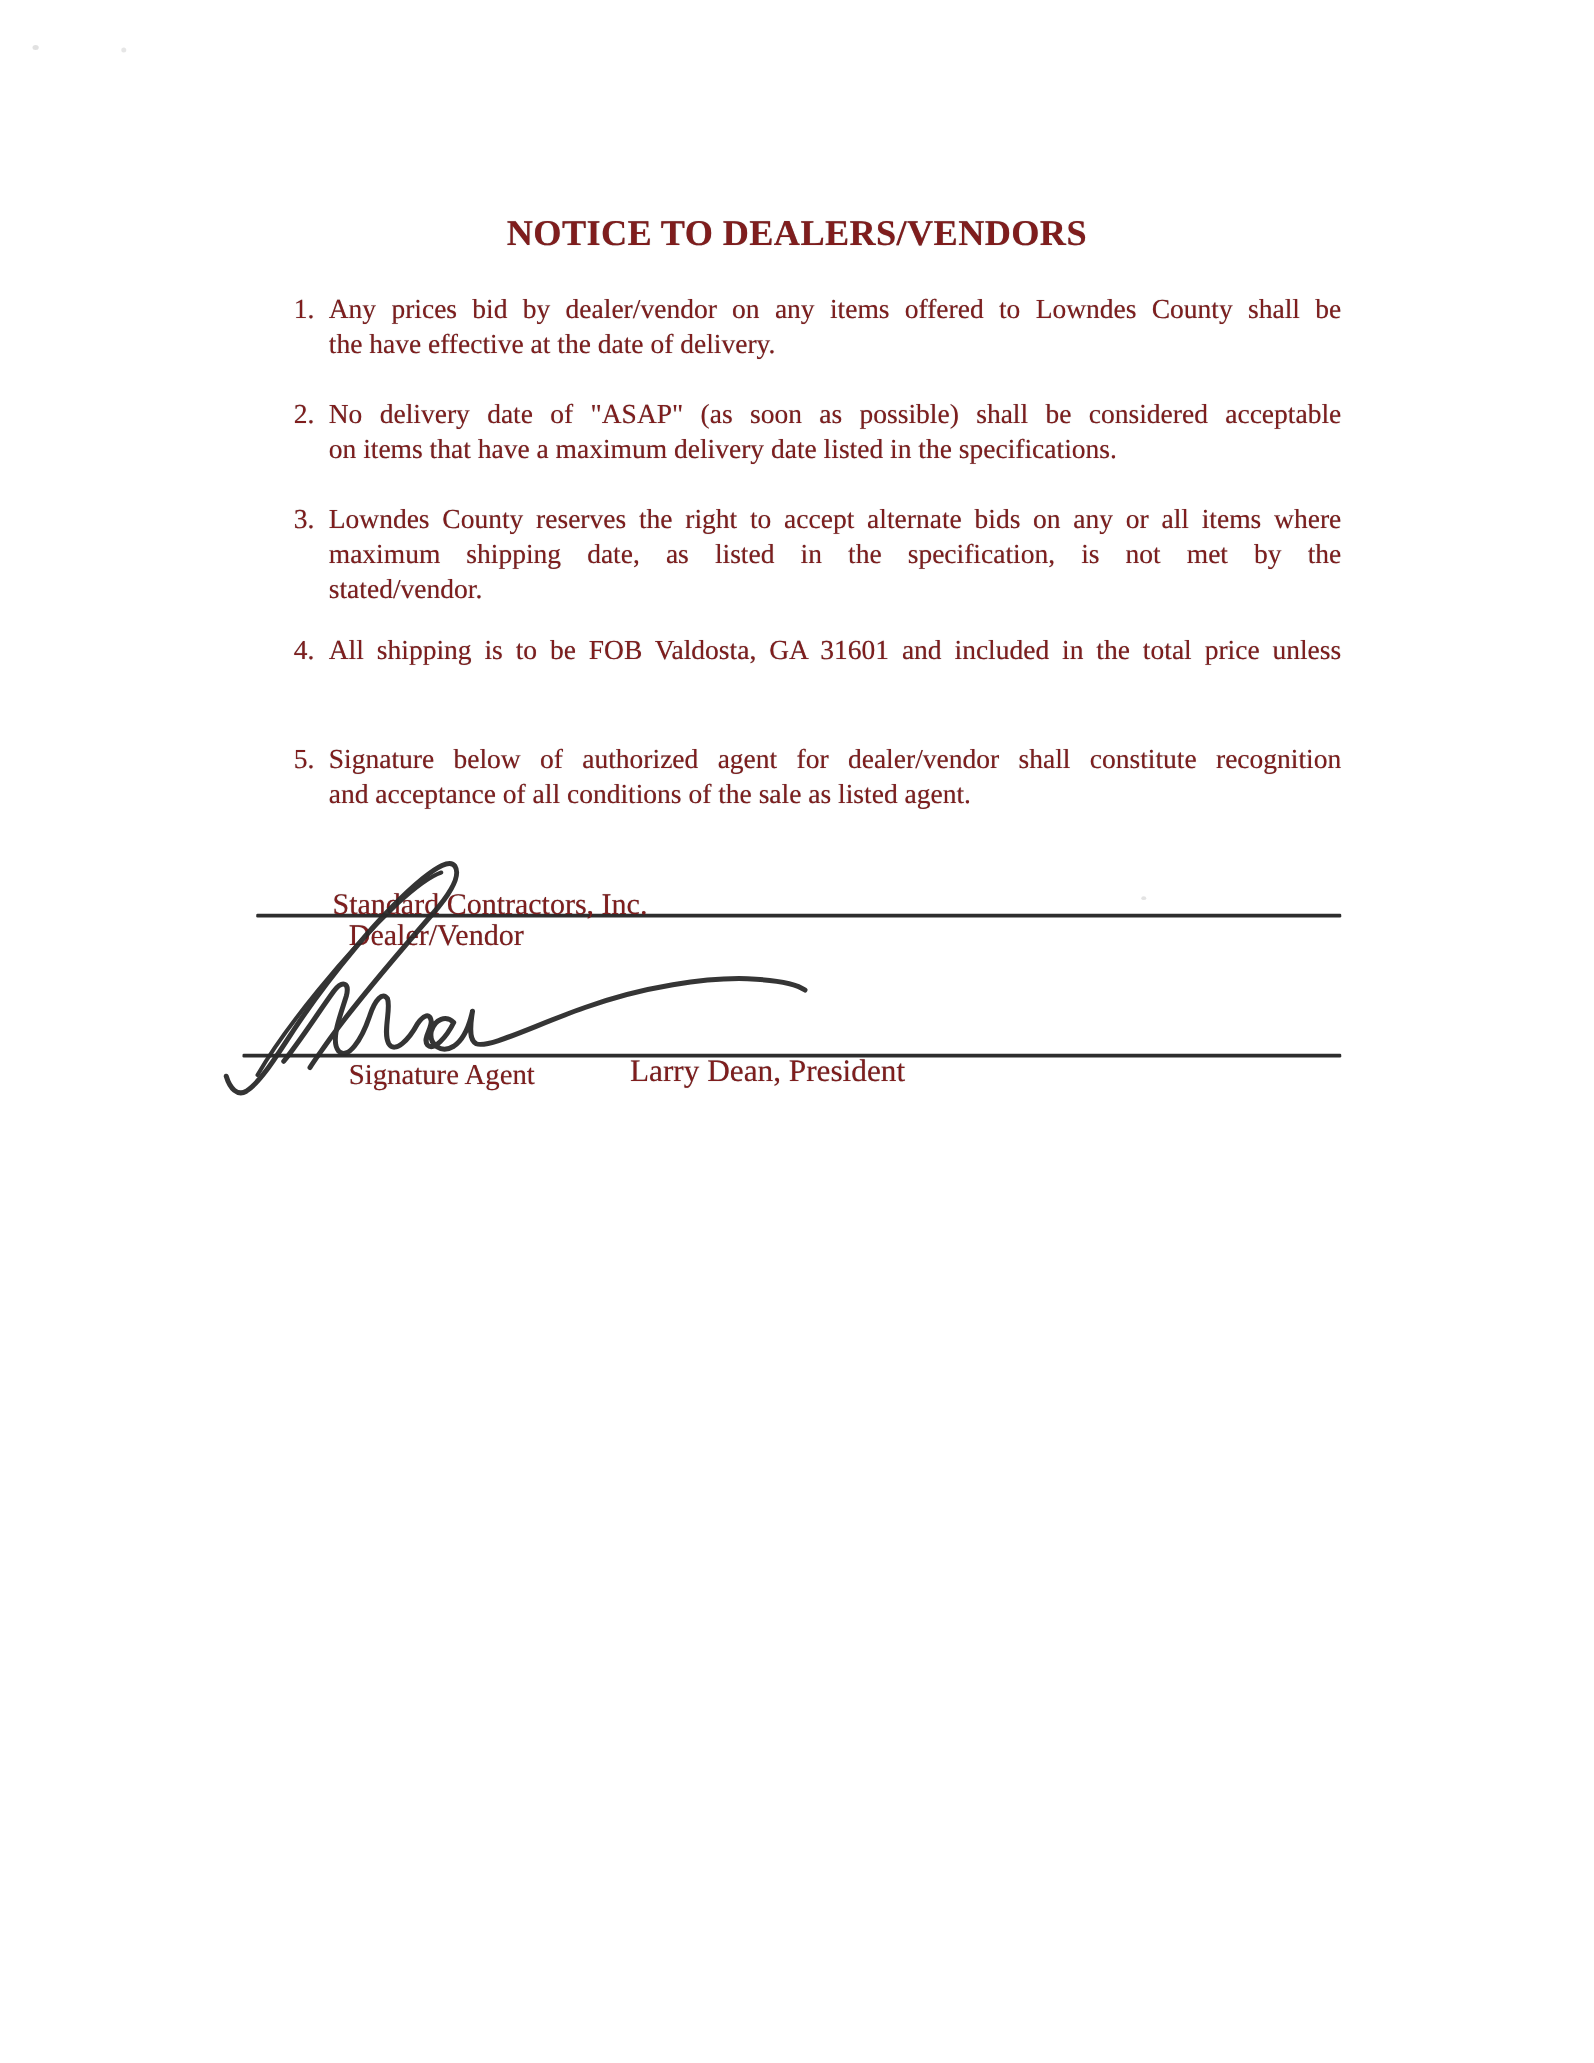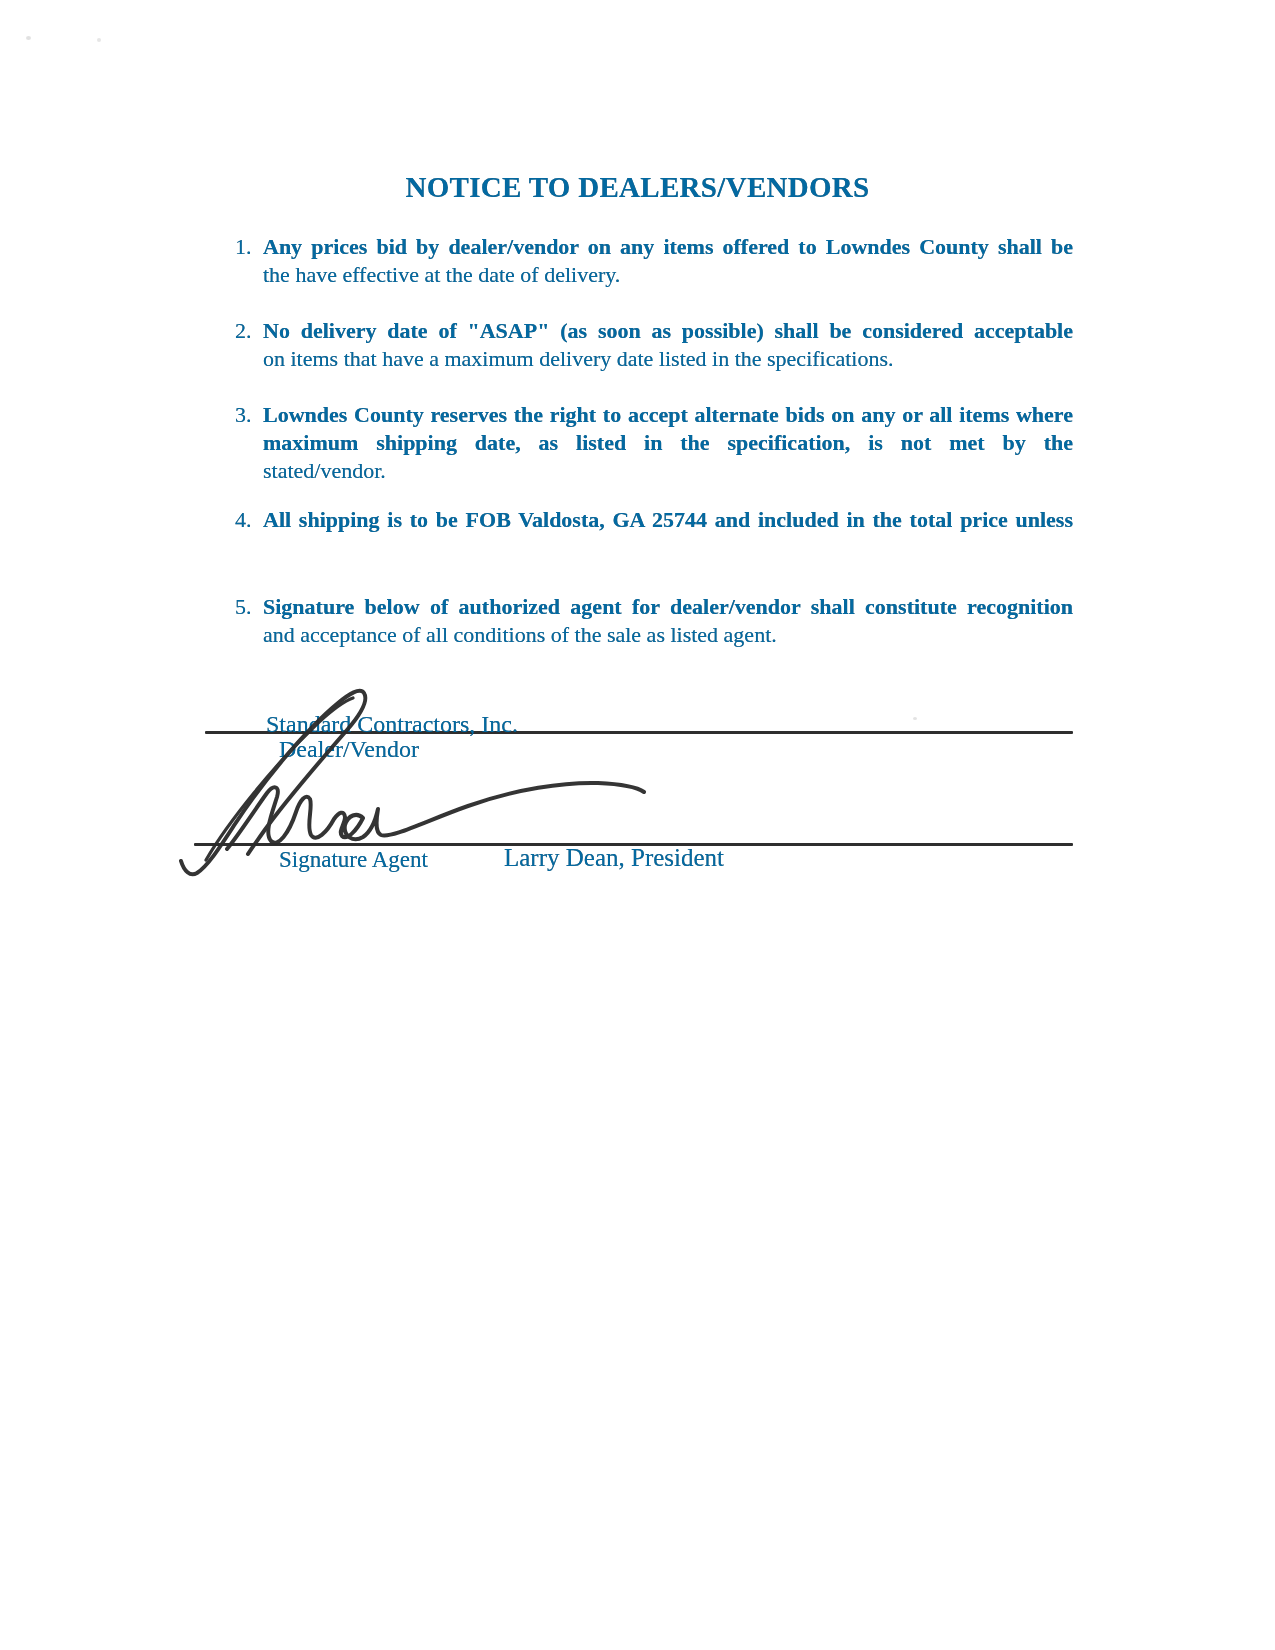--- a/index.html
+++ b/index.html
@@ -2,41 +2,41 @@
 <html><head>
 <meta charset="utf-8">
 <style>
   html,body { margin:0; padding:0; background:#e8e8e8; }
   .page {
     position:relative;
     width:1275px; height:1650px;
     margin:0 auto;
     background:#ffffff;
     font-family:"Liberation Serif", serif;
-    color:#0369a1;
+    color:#7f1d1d;
     overflow:hidden;
   }
   .scan-text { text-shadow:0 0 0.6px rgba(20,20,20,0.55); }
   .title {
     position:absolute; top:173px; left:0; width:100%;
     text-align:center;
     font-size:29px; font-weight:bold;
     letter-spacing:0.3px;
     line-height:1;
     margin:0;
   }
   .item {
     position:absolute; left:235px;
     display:flex;
     font-size:22px; line-height:28px;
   }
   .num { width:28px; flex:0 0 28px; }
   .lines { width:810px; flex:0 0 810px; }
   .line { width:810px; }
-  .line.just { text-align:justify; text-align-last:justify;font-weight:bold; }
+  .line.just { text-align:justify; text-align-last:justify; }
   .item-1 { top:233px; }
   .item-2 { top:317px; }
   .item-3 { top:401px; }
   .item-4 { top:506px; }
   .item-5 { top:593px; }
   .sig-line {
     position:absolute; height:3px; background:#2e2e2e;
     border-radius:1px;
   }
   .sig-line.line1 { left:205px; top:731px; width:868px; }
@@ -101,21 +101,21 @@
     <div class="lines">
       <div class="line just">Lowndes County reserves the right to accept alternate bids on any or all items where</div>
       <div class="line just">maximum shipping date, as listed in the specification, is not met by the</div>
       <div class="line">stated/vendor.</div>
     </div>
   </div>
 
   <div class="item item-4 scan-text">
     <div class="num">4.</div>
     <div class="lines">
-      <div class="line just">All shipping is to be FOB Valdosta, GA 25744 and included in the total price unless</div>
+      <div class="line just">All shipping is to be FOB Valdosta, GA 31601 and included in the total price unless</div>
     </div>
   </div>
 
   <div class="item item-5 scan-text">
     <div class="num">5.</div>
     <div class="lines">
       <div class="line just">Signature below of authorized agent for dealer/vendor shall constitute recognition</div>
       <div class="line">and acceptance of all conditions of the sale as listed agent.</div>
     </div>
   </div>

